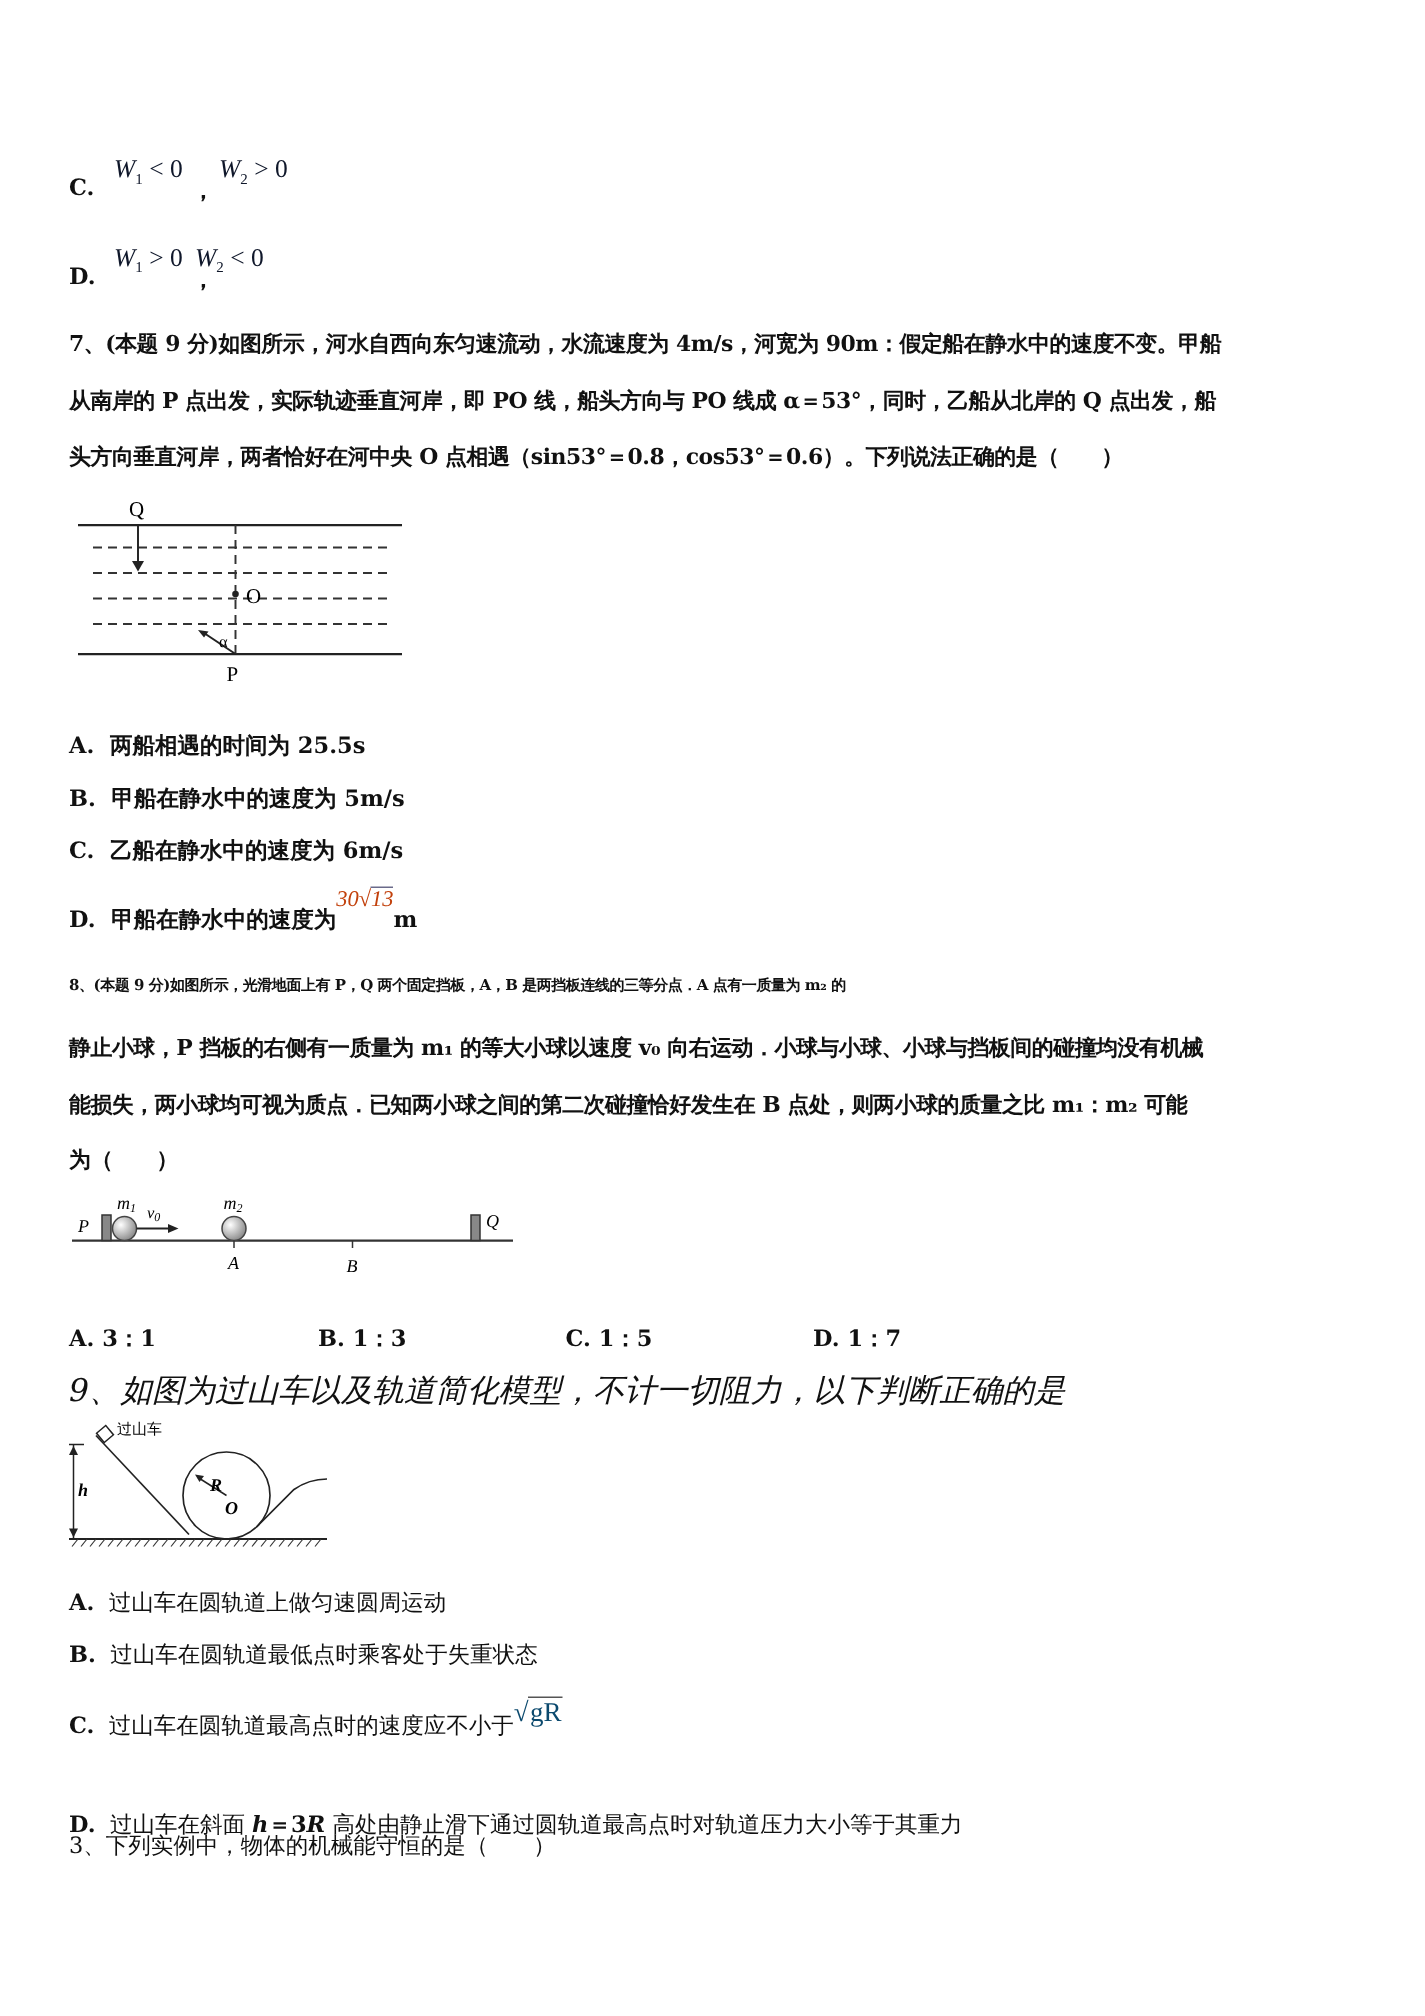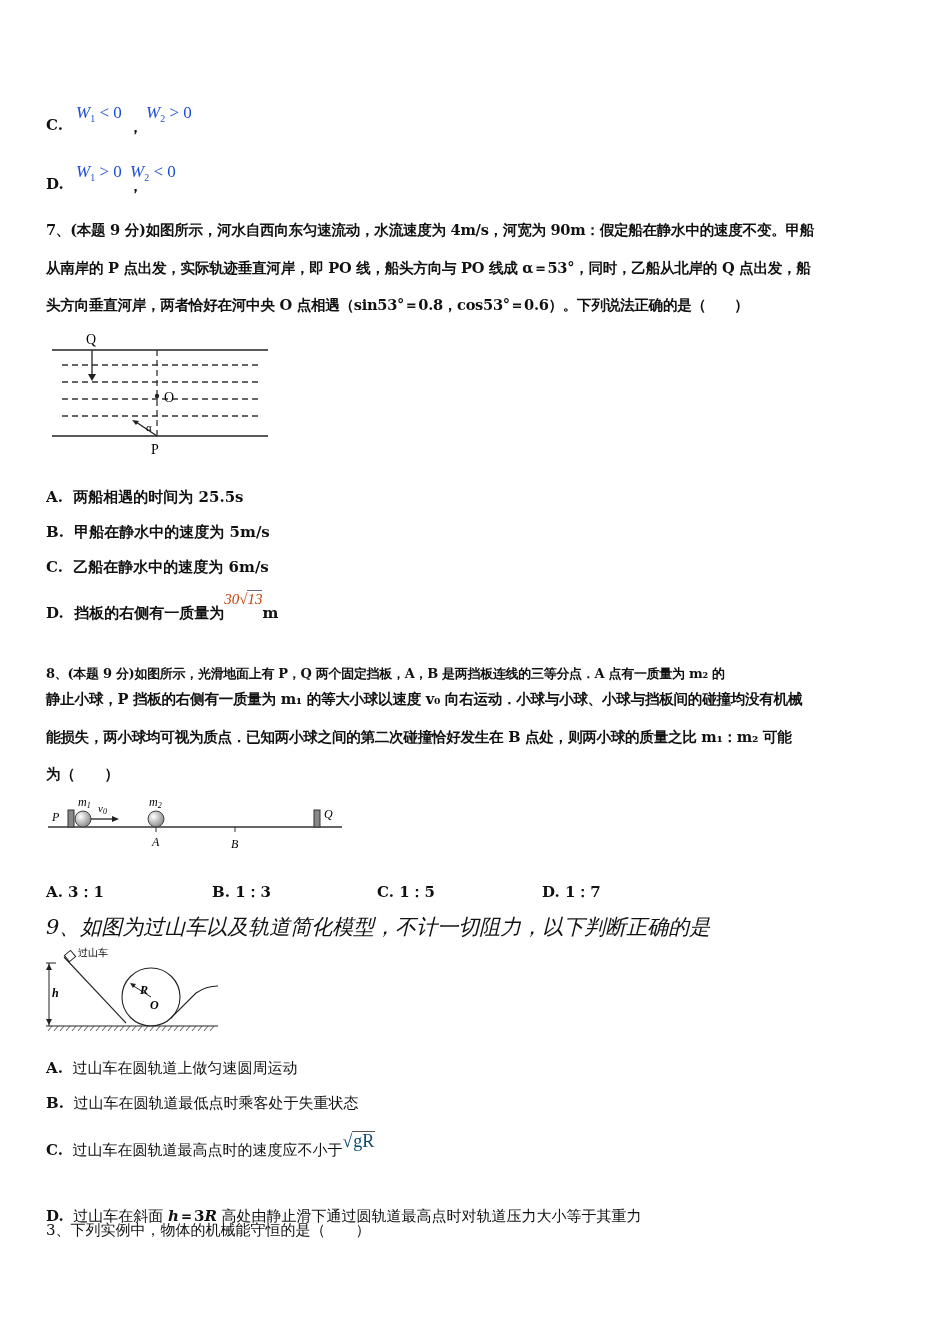--- a/index.html
+++ b/index.html
@@ -2,21 +2,21 @@
 <html><head>
 <meta charset="utf-8">
 <style>
   html, body { margin:0; padding:0; background:#fff; }
   body { width:950px; height:1344px; position:relative; overflow:hidden;
          font-family:"DejaVu Serif","Liberation Serif",serif; color:#111; }
   .abs { position:absolute; }
   .line { position:absolute; left:46px; font-size:15px; line-height:20px; white-space:nowrap; }
   .bold { font-weight:bold; }
   .stem { font-size:15px; font-weight:bold; }
-  .math { font-family:"Liberation Serif","DejaVu Serif",serif; font-style:italic; color:#1d4ed8; font-weight:normal; font-size:17px; }
+  .math { font-family:"Liberation Serif","DejaVu Serif",serif; font-style:italic; color:#0f172a; font-weight:normal; font-size:17px; }
   .math sub { font-size:10px; font-style:normal; }
   .math .n { font-style:normal; }
   .sq { color:#0c4a6e; font-family:"Liberation Serif",serif; font-style:normal; font-size:18px; font-weight:normal;}
   .sqrt-wrap { display:inline-block; border-top:1px solid #555; padding:0 1px; line-height:18px; }
   .opt-row .opt { position:absolute; font-weight:bold; font-size:15px; }
   svg text { font-family:"Liberation Serif","DejaVu Serif",serif; }
 </style>
 </head>
 <body>
 
@@ -55,24 +55,24 @@
   <text x="40" y="16" font-size="14">Q</text>
   <text x="118" y="74" font-size="14">O</text>
   <text x="105" y="126" font-size="14">P</text>
   <text x="100" y="103" font-size="11">α</text>
 </svg>
 
 <div class="line bold" style="top:487px;"><span>A.</span>&nbsp;&nbsp;<span>两船相遇的时间为 25.5s</span></div>
 <div class="line bold" style="top:522px;"><span>B.</span>&nbsp;&nbsp;<span>甲船在静水中的速度为 5m/s</span></div>
 <div class="line bold" style="top:557px;"><span>C.</span>&nbsp;&nbsp;<span>乙船在静水中的速度为 6m/s</span></div>
 <div class="line bold" style="top:603px;">
-  <span>D.</span>&nbsp;&nbsp;<span>挡板的右侧有一质量为</span><span class="math" style="position:relative; top:-14px; font-size:15px; color:#c2410c;"><span>30</span>√<span style="border-top:1px solid #6a6a8a;">13</span></span><span>m</span>
+  <span>D.</span>&nbsp;&nbsp;<span>甲船在静水中的速度为</span><span class="math" style="position:relative; top:-14px; font-size:15px; color:#c2410c;"><span>30</span>√<span style="border-top:1px solid #6a6a8a;">13</span></span><span>m</span>
 </div>
 
-<div class="line stem" style="top:664px; font-size:13px; letter-spacing:-0.3px;">8、(本题 9 分)如图所示，光滑地面上有 P，Q 两个固定挡板，A，B 是两挡板连线的三等分点．A 点有一质量为 m₂ 的</div>
+<div class="line stem" style="top:648px; font-size:10px; letter-spacing:-0.3px;">8、(本题 9 分)如图所示，光滑地面上有 P，Q 两个固定挡板，A，B 是两挡板连线的三等分点．A 点有一质量为 m₂ 的</div>
 <div class="line stem" style="top:689px; font-size:14.6px; letter-spacing:-0.3px;">静止小球，P 挡板的右侧有一质量为 m₁ 的等大小球以速度 v₀ 向右运动．小球与小球、小球与挡板间的碰撞均没有机械</div>
 <div class="line stem" style="top:727px; font-size:14.6px; letter-spacing:-0.3px;">能损失，两小球均可视为质点．已知两小球之间的第二次碰撞恰好发生在 B 点处，则两小球的质量之比 m₁：m₂ 可能</div>
 <div class="line stem" style="top:764px; font-size:14.6px;">为（　　）</div>
 
 <svg class="abs" style="left:46px; top:794px;" width="300" height="60">
   <line x1="2" y1="33" x2="296" y2="33" stroke="#333" stroke-width="1.5"></line>
   <rect x="22" y="16" width="6" height="17" fill="#888" stroke="#333"></rect>
   <rect x="268" y="16" width="6" height="17" fill="#888" stroke="#333"></rect>
   <defs>
     <radialGradient id="ball" cx="35%" cy="35%" r="70%">

